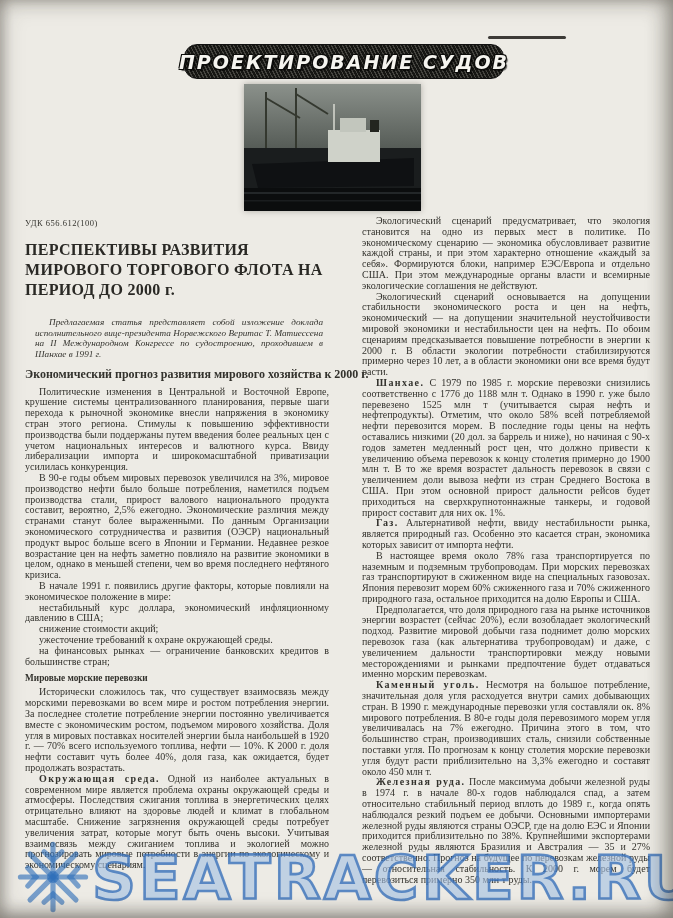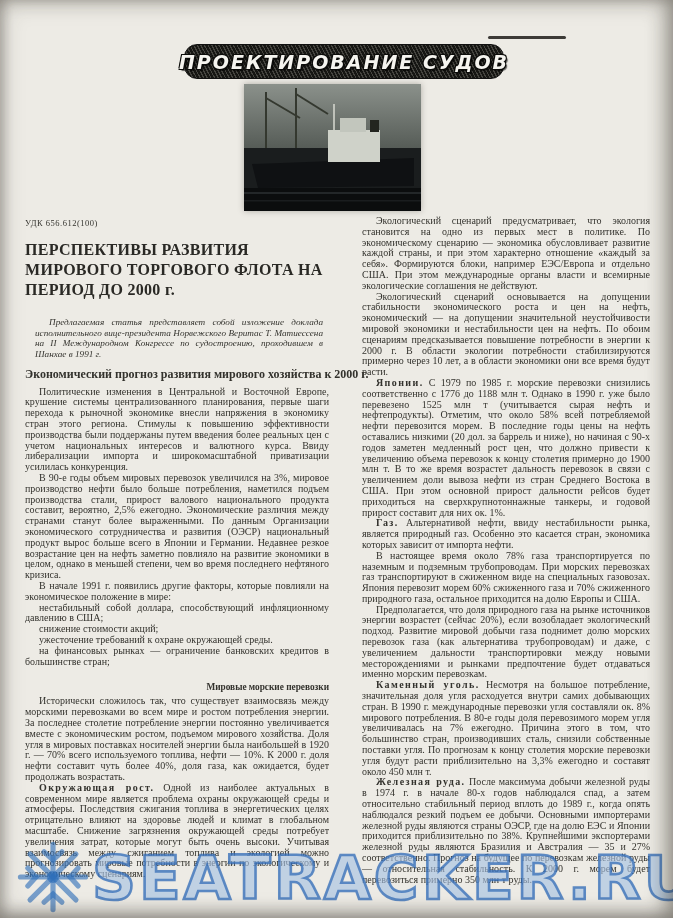--- a/index.html
+++ b/index.html
@@ -31,21 +31,21 @@
   .photo svg{display:block;}
   
   .content{position:absolute;left:25px;top:216px;width:625px;display:flex;gap:33px;z-index:2;}
   .col{width:304px;}
   .udc{font-size:8.5px;letter-spacing:.5px;margin:2px 0 8px 0;}
   .title{font-size:16px;font-weight:bold;letter-spacing:.3px;line-height:1.25;
     margin:12px 0 7px 0;color:#2a2925;}
   .abstract{font-style:italic;font-size:9.2px;line-height:1.16;text-align:justify;
     margin:17px 6px 7px 10px;text-indent:14px;}
   .h-left{font-size:12px;font-weight:bold;margin:3px 0 5px 0;white-space:nowrap;}
-  .h-center{font-size:9.3px;font-weight:bold;text-align:right;margin:15px 0 4px 0;}
+  .h-center{font-size:9.3px;font-weight:bold;text-align:left;margin:6px 0 4px 0;}
   .body{font-size:10px;line-height:10.8px;text-align:justify;margin:0;}
   .ind{text-indent:14px;}
   .lead{font-weight:bold;letter-spacing:1.4px;}
   
   .watermark{position:absolute;left:16px;top:840px;display:flex;align-items:center;gap:2px;
     pointer-events:none;z-index:8;}
   .wm-text{
     font-family:"DejaVu Sans","Liberation Sans",sans-serif;font-weight:bold;
     font-size:61px;letter-spacing:3px;line-height:1;
     color:rgba(225,236,248,.42);
@@ -95,37 +95,37 @@
   <div class="content">
 
     <div class="col">
       <div class="udc">УДК 656.612(100)</div>
       <h1 class="title">ПЕРСПЕКТИВЫ РАЗВИТИЯ МИРОВОГО ТОРГОВОГО ФЛОТА НА ПЕРИОД ДО 2000 г.</h1>
       <p class="abstract">Предлагаемая статья представляет собой изложение доклада исполнительного вице-президента Норвежского Веритас Т. Матиессена на II Международном Конгрессе по судостроению, проходившем в Шанхае в 1991 г.</p>
       <h2 class="h-left">Экономический прогноз развития мирового хозяйства к 2000 г.</h2>
       <p class="body ind">Политические изменения в Центральной и Восточной Европе, крушение системы централизованного планирования, первые шаги перехода к рыночной экономике внесли напряжения в экономику стран этого региона. Стимулы к повышению эффективности производства были поддержаны путем введения более реальных цен с учетом национальных интересов и валютного курса. Ввиду либерализации импорта и широкомасштабной приватизации усилилась конкуренция.</p>
       <p class="body ind">В 90-е годы объем мировых перевозок увеличился на 3%, мировое производство нефти было больше потребления, наметился подъем производства стали, прирост валового национального продукта составит, вероятно, 2,5% ежегодно. Экономические различия между странами станут более выраженными. По данным Организации экономического сотрудничества и развития (ОЭСР) национальный продукт вырос больше всего в Японии и Германии. Недавнее резкое возрастание цен на нефть заметно повлияло на развитие экономики в целом, однако в меньшей степени, чем во время последнего нефтяного кризиса.</p>
       <p class="body ind">В начале 1991 г. появились другие факторы, которые повлияли на экономическое положение в мире:</p>
-      <p class="body ind">нестабильный собой доллара, способствующий инфляционному давлению в США;</p>
+      <p class="body ind">нестабильный курс доллара, экономический инфляционному давлению в США;</p>
       <p class="body ind">снижение стоимости акций;</p>
       <p class="body ind">ужесточение требований к охране окружающей среды.</p>
       <p class="body ind">на финансовых рынках — ограничение банковских кредитов в большинстве стран;</p>
       <h2 class="h-center">Мировые морские перевозки</h2>
       <p class="body ind">Исторически сложилось так, что существует взаимосвязь между морскими перевозками во всем мире и ростом потребления энергии. За последнее столетие потребление энергии постоянно увеличивается вместе с экономическим ростом, подъемом мирового хозяйства. Доля угля в мировых поставках носителей энергии была наибольшей в 1920 г. — 70% всего используемого топлива, нефти — 10%. К 2000 г. доля нефти составит чуть более 40%, доля газа, как ожидается, будет продолжать возрастать.</p>
       <p class="body ind">
-        <span class="lead">Окружающая рост.</span>
+        <span class="lead">Окружающая среда.</span>
         <span>Одной из наиболее актуальных в современном мире является проблема охраны окружающей среды и атмосферы. Последствия сжигания топлива в энергетических целях отрицательно влияют на здоровье людей и климат в глобальном масштабе. Снижение загрязнения окружающей среды потребует увеличения затрат, которые могут быть очень высоки. Учитывая взаимосвязь между сжиганием топлива и экологией можно прогнозировать мировые потребности в энергии по экологическому и экономическому сценариям.</span>
       </p>
     </div>
 
     <div class="col">
       <p class="body ind">Экологический сценарий предусматривает, что экология становится на одно из первых мест в политике. По экономическому сценарию — экономика обусловливает развитие каждой страны, и при этом характерно отношение «каждый за себя». Формируются блоки, например ЕЭС/Европа и отдельно США. При этом международные органы власти и всемирные экологические соглашения не действуют.</p>
       <p class="body ind">Экологический сценарий основывается на допущении стабильности экономического роста и цен на нефть, экономический — на допущении значительной неустойчивости мировой экономики и нестабильности цен на нефть. По обоим сценариям предсказывается повышение потребности в энергии к 2000 г. В области экологии потребности стабилизируются примерно через 10 лет, а в области экономики они все время будут расти.</p>
       <p class="body ind">
-        <span class="lead">Японии.</span>
+        <span class="lead">Шанхае.</span>
         <span>С 1979 по 1985 г. морские перевозки снизились соответственно с 1776 до 1188 млн т. Однако в 1990 г. уже было перевезено 1525 млн т (учитывается сырая нефть и нефтепродукты). Отметим, что около 58% всей потребляемой нефти перевозится морем. В последние годы цены на нефть оставались низкими (20 дол. за баррель и ниже), но начиная с 90-х годов заметен медленный рост цен, что должно привести к увеличению объема перевозок к концу столетия примерно до 1900 млн т. В то же время возрастет дальность перевозок в связи с увеличением доли вывоза нефти из стран Среднего Востока в США. При этом основной прирост дальности рейсов будет приходиться на сверхкрупнотоннажные танкеры, и годовой прирост составит для них ок. 1%.</span>
       </p>
       <p class="body ind">
         <span class="lead">Газ.</span>
         <span>Альтернативой нефти, ввиду нестабильности рынка, является природный газ. Особенно это касается стран, экономика которых зависит от импорта нефти.</span>
       </p>
       <p class="body ind">В настоящее время около 78% газа транспортируется по наземным и подземным трубопроводам. При морских перевозках газ транспортируют в сжиженном виде на специальных газовозах. Япония перевозит морем 60% сжиженного газа и 70% сжиженного природного газа, остальное приходится на долю Европы и США.</p>
       <p class="body ind">Предполагается, что доля природного газа на рынке источников энергии возрастет (сейчас 20%), если возобладает экологический подход. Развитие мировой добычи газа поднимет долю морских перевозок газа (как альтернатива трубопроводам) и даже, с увеличением дальности транспортировки между новыми месторождениями и рынками предпочтение будет отдаваться именно морским перевозкам.</p>
       <p class="body ind">
         <span class="lead">Каменный уголь.</span>

